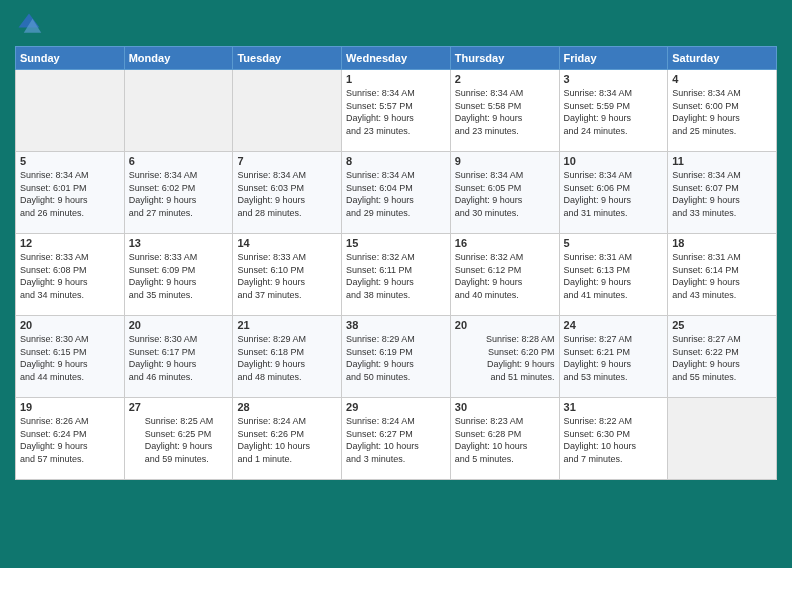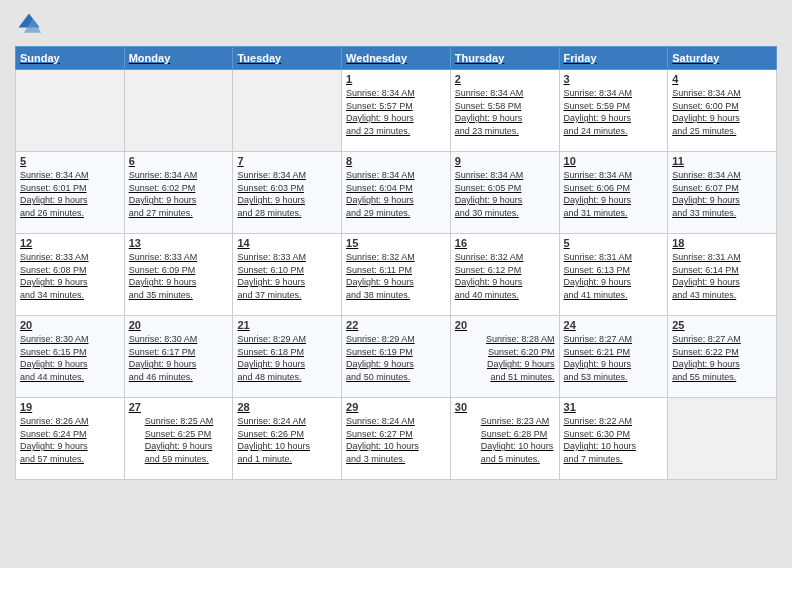--- a/index.html
+++ b/index.html
@@ -6,23 +6,22 @@
     body {
       font-family: Arial, sans-serif;
       background: #fff;
       width: 792px;
       height: 612px;
       overflow: hidden;
     }
     .page {
       width: 792px;
       height: 568px;
-      background: #e5e5e5;
+      background: #0f766e;
       padding: 10px 15px;
-      text-decoration: underline;
     }
     .header {
       display: flex;
       justify-content: space-between;
       align-items: flex-start;
       margin-bottom: 8px;
     }
     .logo {
       display: flex;
       align-items: center;
@@ -278,21 +277,21 @@
 and 46 minutes.</div>
           </td>
           <td>
             <div class="day-number">21</div>
             <div class="day-info" style="white-space: pre-line;">Sunrise: 8:29 AM
 Sunset: 6:18 PM
 Daylight: 9 hours
 and 48 minutes.</div>
           </td>
           <td>
-            <div class="day-number">22</div>
+            <div class="day-number">38</div>
             <div class="day-info" style="white-space: pre-line;">Sunrise: 8:29 AM
 Sunset: 6:19 PM
 Daylight: 9 hours
 and 50 minutes.</div>
           </td>
           <td>
             <div class="day-number">20</div>
             <div class="day-info" style="white-space: pre-line; text-align: right;">Sunrise: 8:28 AM
 Sunset: 6:20 PM
 Daylight: 9 hours
@@ -337,21 +336,21 @@
           </td>
           <td>
             <div class="day-number">29</div>
             <div class="day-info" style="white-space: pre-line;">Sunrise: 8:24 AM
 Sunset: 6:27 PM
 Daylight: 10 hours
 and 3 minutes.</div>
           </td>
           <td>
             <div class="day-number">30</div>
-            <div class="day-info" style="white-space: pre-line; margin-left: 26px;">Sunrise: 8:23 AM
+            <div class="day-info" style="white-space: pre-line;">Sunrise: 8:23 AM
 Sunset: 6:28 PM
 Daylight: 10 hours
 and 5 minutes.</div>
           </td>
           <td>
             <div class="day-number">31</div>
             <div class="day-info" style="white-space: pre-line;">Sunrise: 8:22 AM
 Sunset: 6:30 PM
 Daylight: 10 hours
 and 7 minutes.</div>

